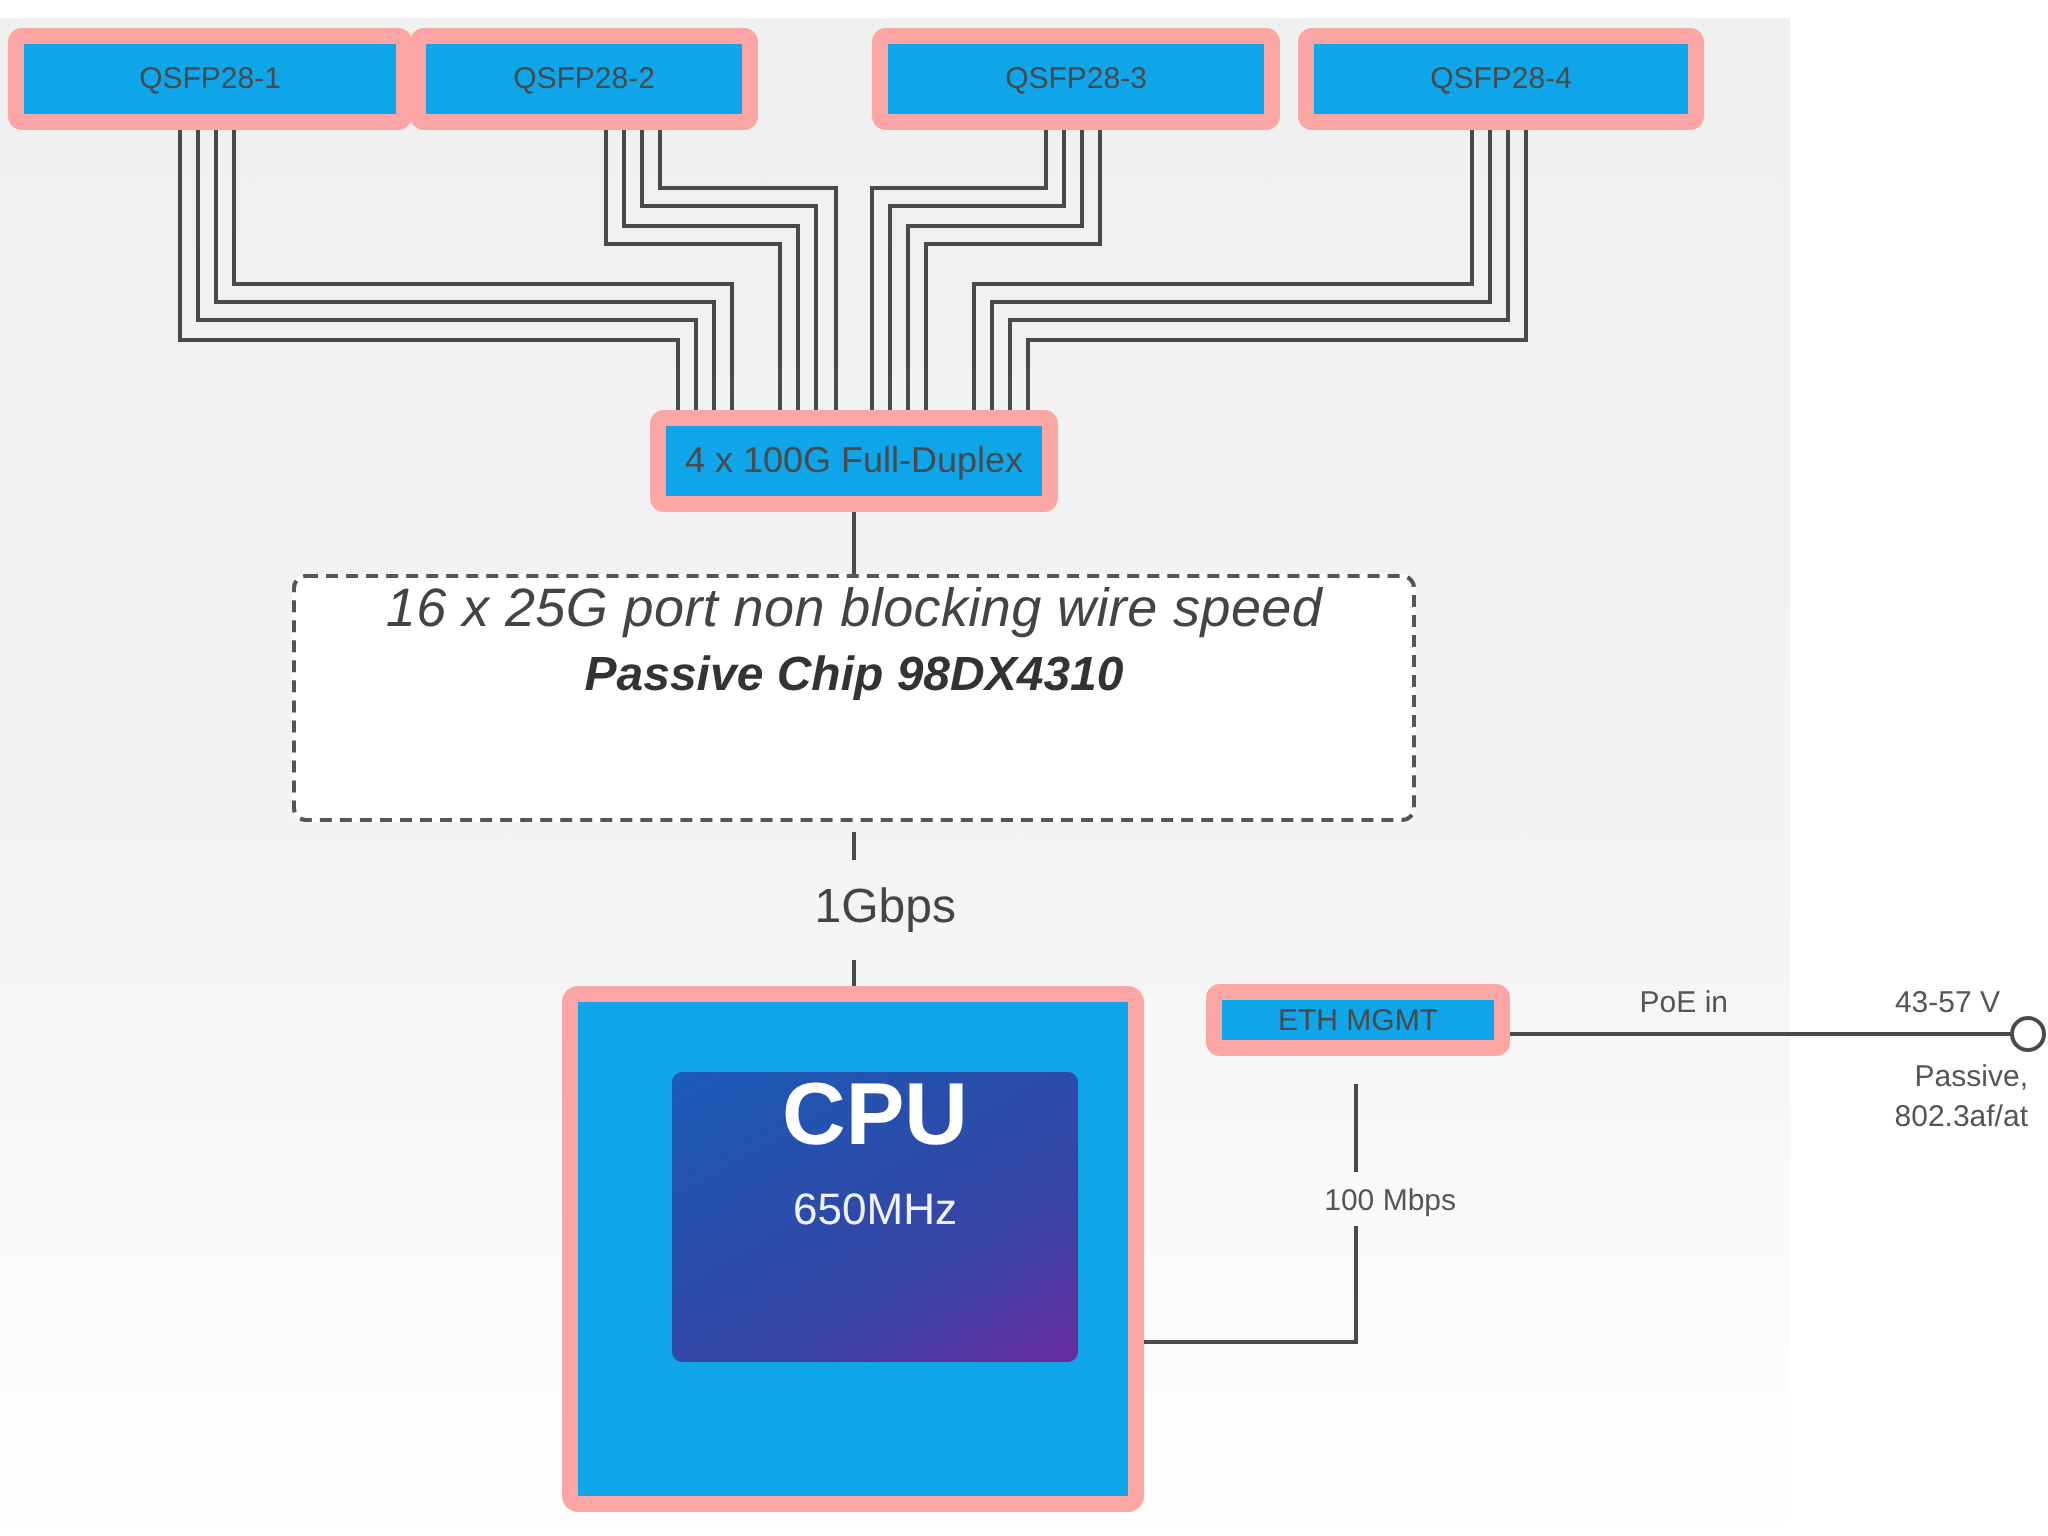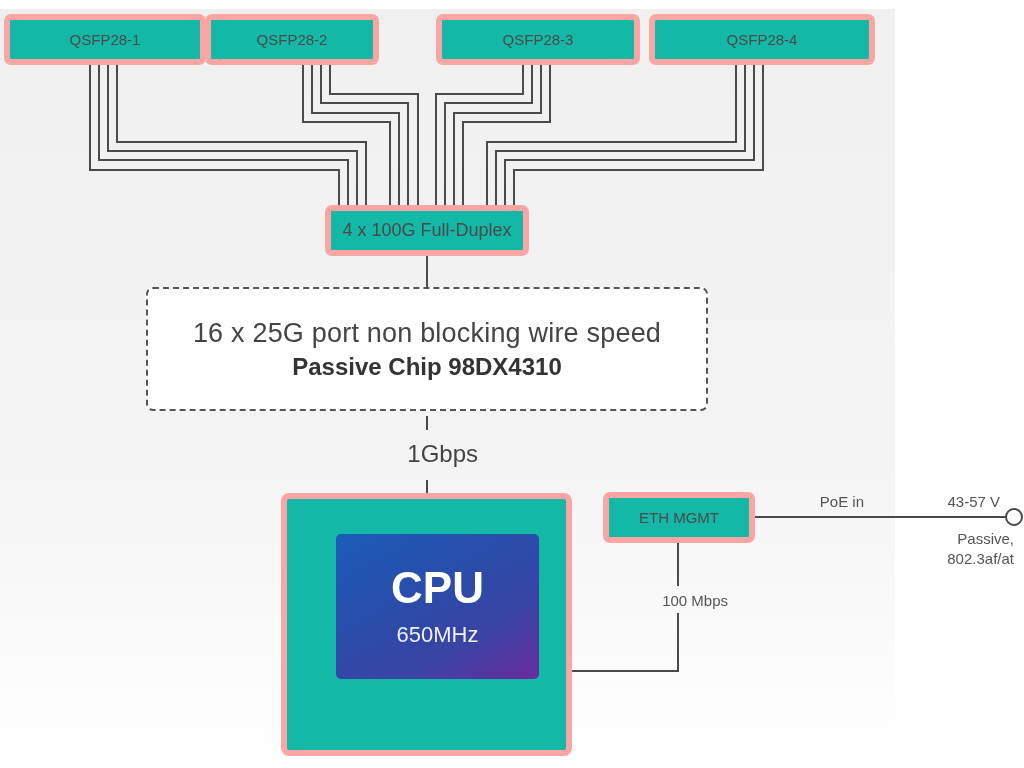--- a/index.html
+++ b/index.html
@@ -9,51 +9,51 @@
       font-family: "Liberation Sans", "DejaVu Sans", sans-serif;
       color: #404040;
     }
     .bg {
       position: absolute; left: 0; top: 9px; width: 895px; height: 759px;
       background: linear-gradient(to bottom, #f0f0f0 0%, #f3f3f3 55%, #fbfbfb 85%, #ffffff 100%);
     }
     svg.wires { position: absolute; left: 0; top: 0; }
     .box {
       position: absolute; box-sizing: border-box;
-      background: #14b8a6; border: 6px solid #fca5a5; border-radius: 7px;
+      background: #0ea5e9; border: 8px solid #fca5a5; border-radius: 7px;
       display: flex; align-items: center; justify-content: center;
       text-align: center;
     }
     .qsfp { top: 14px; height: 51px; font-size: 15px; color: #4a4a4a; }
     .duplex { left: 325px; top: 205px; width: 204px; height: 51px; font-size: 18px; color: #4a4a4a; }
     .switch {
       position: absolute; left: 146px; top: 287px; width: 562px; height: 124px;
       box-sizing: border-box; border: 2px dashed #555; border-radius: 7px;
       background: #ffffff;
-      display: flex; flex-direction: column; align-items: center; justify-content: center;
+      display: flex; flex-direction: column; align-items: center;  font-style: italic;
     }
     .switch-line1 { font-size: 27px; color: #444; font-weight: normal; letter-spacing: 0.2px; }
     .switch-line2 { font-size: 24px; color: #333; font-weight: bold; margin-top: 4px; }
     .label { position: absolute; font-size: 15px; color: #555; text-align: right; }
     .gbps { left: 378px; top: 440px; width: 100px; font-size: 24px; color: #444; }
     .qca {
       left: 281px; top: 493px; width: 291px; height: 263px;
       flex-direction: column; justify-content: flex-start; border-radius: 8px;
     }
     .cpu {
       margin-top: 35px; width: 203px; height: 145px; border-radius: 5px;
       background: linear-gradient(150deg, #1b5bb9 0%, #2c4ba9 45%, #3a43a3 70%, #6a2b9f 100%);
-      display: flex; flex-direction: column; align-items: center; justify-content: center;
+      display: flex; flex-direction: column; align-items: center; justify-content: flex-start;
       color: #ffffff;
       margin-left: 22px;
     }
     .cpu-title { font-size: 44px; font-weight: bold; line-height: 1; }
     .cpu-freq { font-size: 22px; margin-top: 12px; color: #f0f0ff; }
     .qca-name { margin-top: 22px; font-size: 24px; font-weight: bold; color: #333; }
-    .eth { left: 603px; top: 492px; width: 152px; height: 51px; font-size: 15px; color: #4a4a4a; }
+    .eth { left: 603px; top: 492px; width: 152px; height: 36px; font-size: 15px; color: #4a4a4a; }
   </style>
 </head>
 <body>
 
 <div class="bg"></div>
 
 <svg class="wires" width="1024" height="768">
   <g fill="none" stroke="#4a4a4a" stroke-width="2">
 
     <g>
@@ -99,21 +99,21 @@
 
 <div class="box qsfp" style="left:4px; width:202px;">
   <span>QSFP28-1</span>
 </div>
 <div class="box qsfp" style="left:205px; width:174px;">
   <span>QSFP28-2</span>
 </div>
 <div class="box qsfp" style="left:436px; width:204px;">
   <span>QSFP28-3</span>
 </div>
-<div class="box qsfp" style="left:649px; width:226px;">
+<div class="box qsfp" style="left:649px; width:203px;">
   <span>QSFP28-4</span>
 </div>
 
 <div class="box duplex">
   <span>4 x 100G Full-Duplex</span>
 </div>
 
 <div class="switch">
   <div class="switch-line1">16 x 25G port non blocking wire speed</div>
   <div class="switch-line2">Passive Chip 98DX4310</div>

